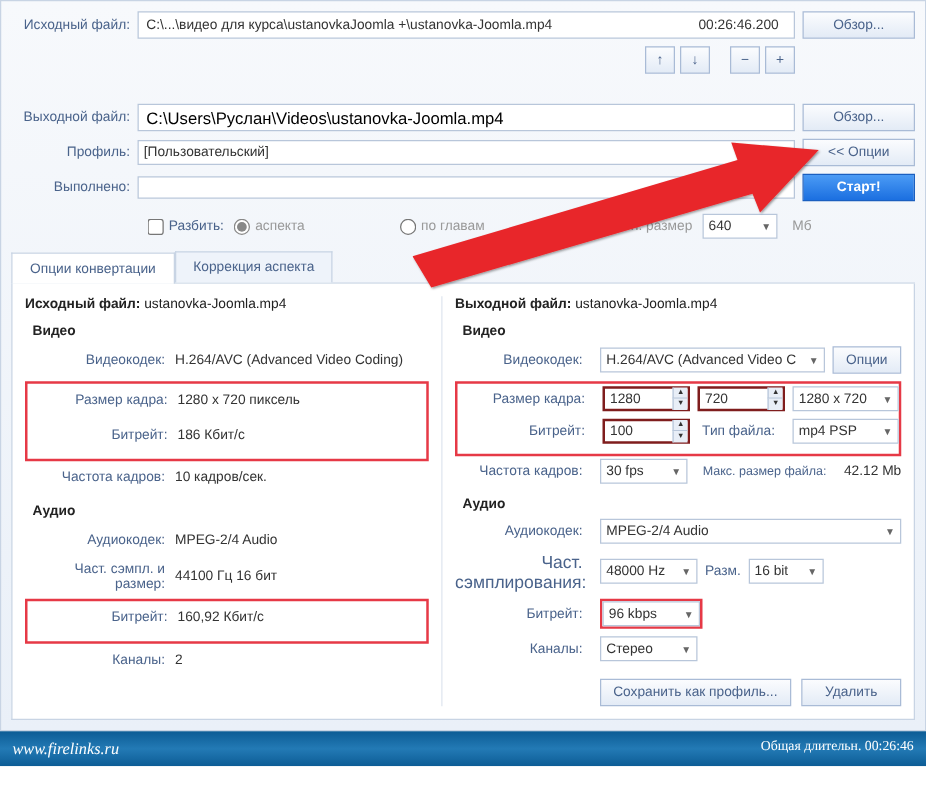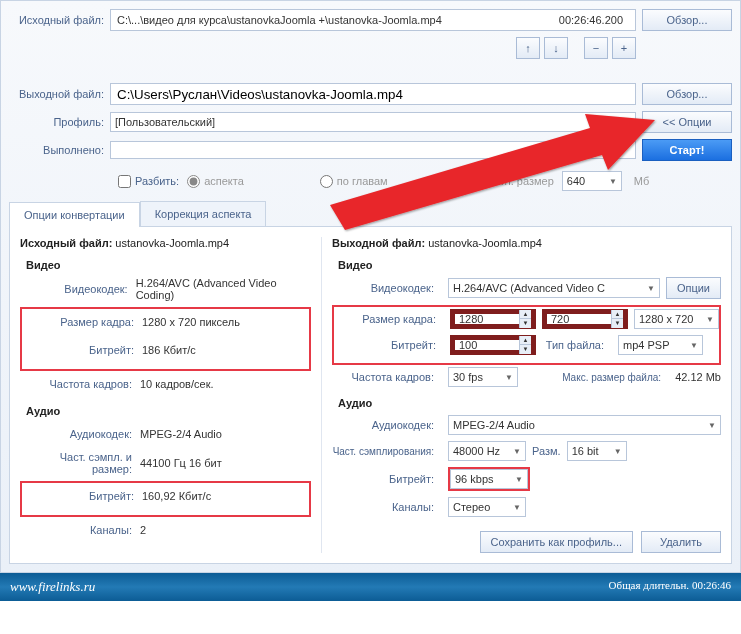--- a/index.html
+++ b/index.html
@@ -26,21 +26,21 @@
 .col { flex: 1; }
 .col:first-child { border-right: 1px solid #e0e6f0; padding-right: 10px; }
 .col:last-child { padding-left: 10px; }
 .section-title { font-weight: bold; color: #222; margin-bottom: 10px; }
 .subsection { font-weight: bold; color: #222; margin: 10px 0 6px 6px; }
 .prop { display: flex; align-items: center; margin-bottom: 6px; min-height: 22px; }
 .prop-label { width: 120px; text-align: right; color: #4a638b; padding-right: 8px; }
 .prop-val { color: #333; }
 .redbox { border: 2px solid #e63946; padding: 2px 0; margin: 2px 0; }
 .redbox-sm { border: 2px solid #e63946; display: inline-flex; }
-.combo-num { background: #fff; border: 5px solid #7f1d1d; display: flex; align-items: center; height: 20px; width: 86px; gap: 15px; }
+.combo-num { background: #fff; border: 2px solid #7f1d1d; display: flex; align-items: center; height: 20px; width: 70px; gap: 15px; }
 .combo-num span { flex: 1; padding: 0 4px; }
 .spin { display: flex; flex-direction: column; width: 12px; }
 .spin div { height: 9px; background: #e8eef7; border-left: 1px solid #b8c6da; font-size: 6px; text-align: center; line-height: 9px; }
 .spin div:first-child { border-bottom: 1px solid #b8c6da; }
 .rcol-row { display: flex; gap: 6px; align-items: center; margin-bottom: 6px; flex-wrap: nowrap; }
 .rcol-row .prop-label { width: 110px; flex-shrink: 0; }
 .footer-btns { display: flex; justify-content: flex-end; gap: 8px; margin-top: 14px; }
 .btn-wide { min-width: 140px; text-align: right; }
 .bottom-bar { background: linear-gradient(#0c5c95, #237ab5, #0c5c95); color: #fff; display: flex; justify-content: space-between; padding: 6px 10px; font-size: 13px; font-style: italic; font-family: Georgia, serif; }
 .bottom-bar .right { font-style: normal; font-family: Tahoma; font-size: 11px; }
@@ -237,21 +237,21 @@
       </div>
       <div class="subsection">Аудио</div>
       <div class="rcol-row">
         <div class="prop-label">Аудиокодек:</div>
         <div class="combo" style="flex:1">
               <span>MPEG-2/4 Audio</span>
               <span class="arrow">▼</span>
             </div>
       </div>
       <div class="rcol-row">
-        <div class="prop-label" style="font-size:10px">Част. сэмплирования:</div>
+        <div class="prop-label" style="font-size:14px">Част. сэмплирования:</div>
         <div class="combo" style="width:78px">
               <span>48000 Hz</span>
               <span class="arrow">▼</span>
             </div>
         <div style="color:#4a638b">Разм.</div>
         <div class="combo" style="width:55px">
               <span>16 bit</span>
               <span class="arrow">▼</span>
             </div>
       </div>

